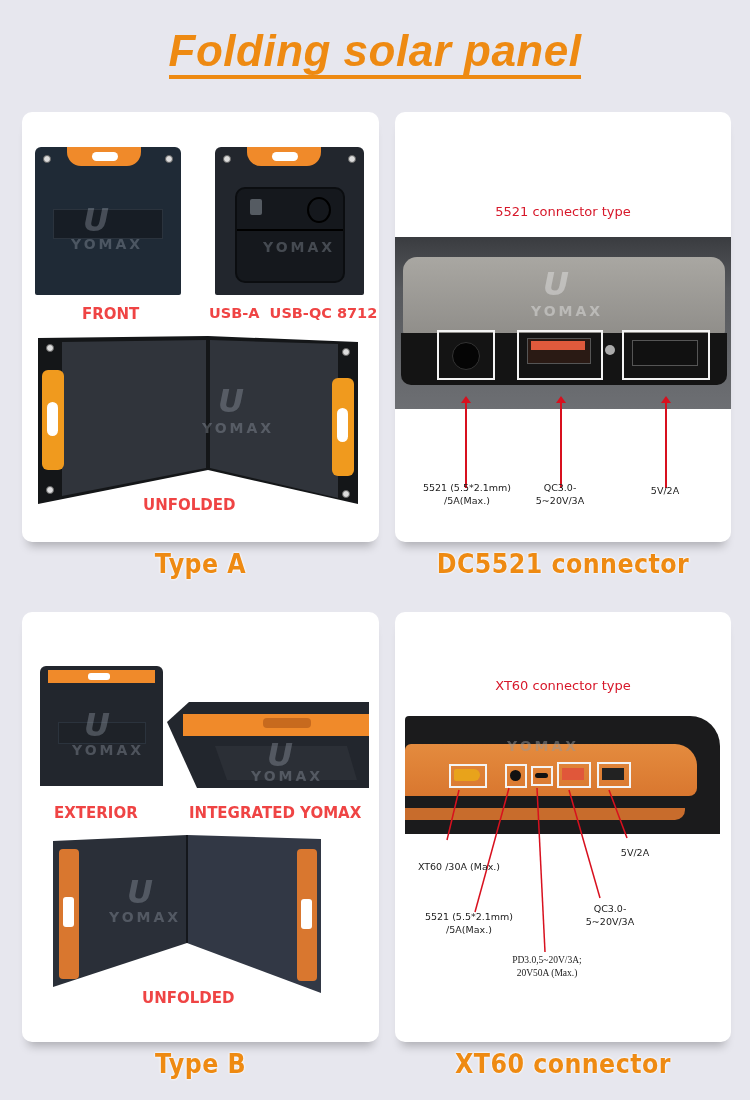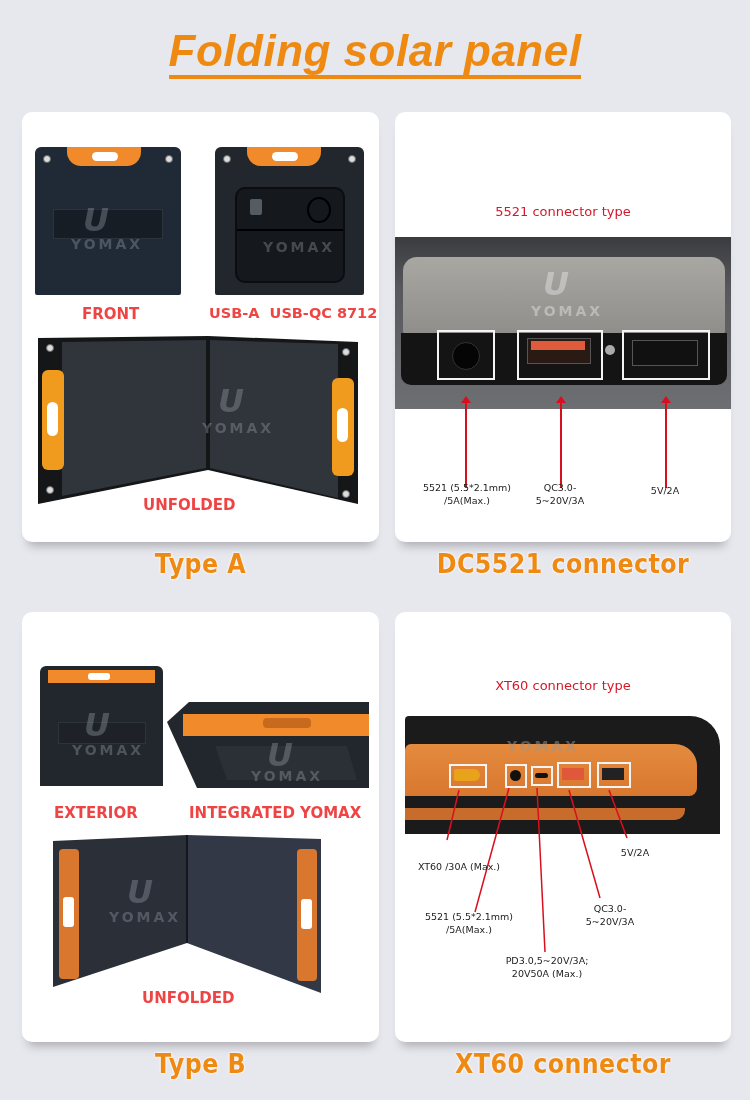--- a/index.html
+++ b/index.html
@@ -243,18 +243,18 @@
       <div>5V/2A</div>
     </div>
   <div class="spec" style="left:22px; top:298px; width:104px;">
       <div>5521 (5.5*2.1mm)</div>
       <div>/5A(Max.)</div>
     </div>
   <div class="spec" style="left:180px; top:290px; width:70px;">
       <div>QC3.0-</div>
       <div>5~20V/3A</div>
     </div>
-  <div class="spec" style="left:96px; top:342px; width:112px;">
+  <div class="spec" style="left:96px; top:342px; width:112px;font-family:Liberation Serif, serif;">
       <div>PD3.0,5~20V/3A;</div>
       <div>20V50A (Max.)</div>
     </div>
 </div>
 <div class="caption" style="left:395px; top:1048px; width:336px;">XT60 connector</div>
 
 </body></html>

